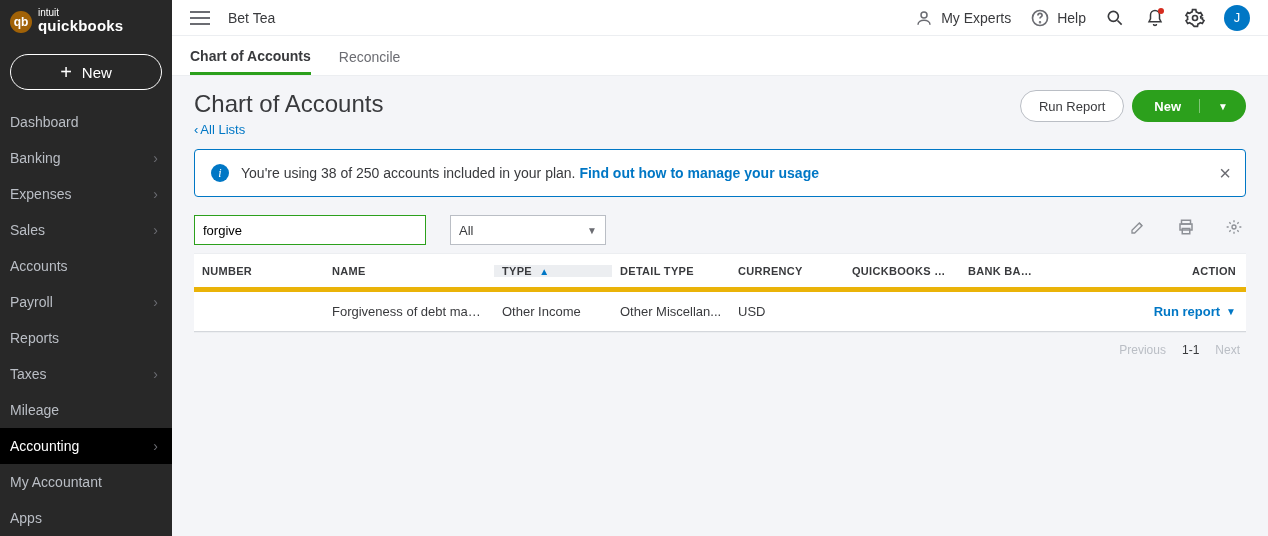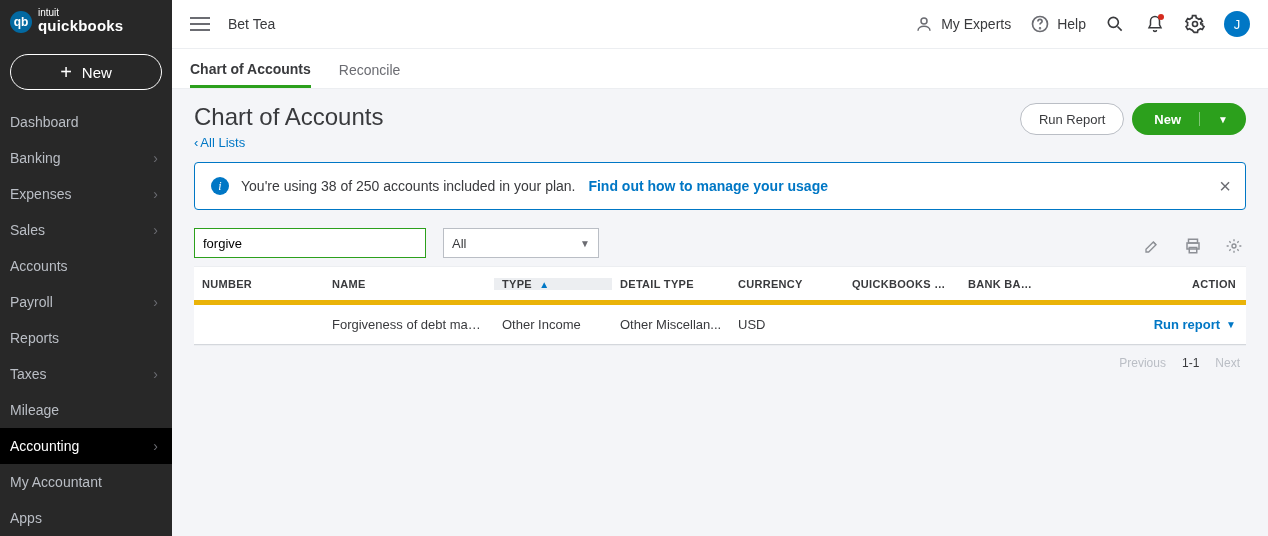--- a/index.html
+++ b/index.html
@@ -2,33 +2,33 @@
 <html><head>
 <meta charset="utf-8">
 <style>
   * { margin: 0; padding: 0; box-sizing: border-box; font-family: -apple-system, BlinkMacSystemFont, "Segoe UI", Helvetica, Arial, sans-serif; }
   body { width: 1268px; height: 536px; overflow: hidden; background: #fff; color: #393a3d; }
   .app { display: flex; width: 100%; height: 100%; }
 
   
   .sidebar { width: 172px; background: #282828; color: #b0b4b8; display: flex; flex-direction: column; flex-shrink: 0; }
   .logo-area { height: 50px; display: flex; align-items: center; padding-left: 10px; gap: 6px; }
-  .logo-mark { width: 22px; height: 22px; background: #0369a1; border-radius: 50%; display:flex; align-items:center; justify-content:center; color:#fff; font-size:12px; font-weight:bold; }
+  .logo-mark { width: 22px; height: 22px; background: #a16207; border-radius: 50%; display:flex; align-items:center; justify-content:center; color:#fff; font-size:12px; font-weight:bold; }
   .logo-text { color: #fff; font-size: 15px; font-weight: 600; letter-spacing: 0.2px; }
   .logo-small { font-size: 10px; color:#fff; line-height:8px; display:block; }
   .new-btn-wrap { padding: 10px 10px 14px; }
   .new-btn { width: 100%; height: 36px; border: 1.5px solid #fff; background: transparent; border-radius: 18px; color:#fff; font-size: 15px; font-weight: 500; display:flex; align-items:center; justify-content:center; gap:10px; cursor:pointer; }
   .new-plus { font-size: 20px; line-height: 0; font-weight:400; }
   .nav-item { height: 36px; display:flex; align-items:center; justify-content:space-between; padding: 0 14px 0 10px; font-size: 14px; color:#babec5; cursor:pointer; }
   .nav-item.active { background:#000; color:#fff; }
   .chev { font-size: 14px; color:#6b6c72; }
 
   
   .main { flex:1; display:flex; flex-direction:column; }
-  .topbar { height:49px; display:flex; align-items:center; padding: 0 18px; gap:18px; border-bottom:1px solid #eceef1; }
+  .topbar { height:36px; display:flex; align-items:center; padding: 0 18px; gap:18px; border-bottom:1px solid #eceef1; }
   .hamburger { width:20px; height:14px; display:flex; flex-direction:column; justify-content:space-between; cursor:pointer; }
   .hamburger span { height:2px; background:#6b6c72; }
   .company { font-size:14px; color:#393a3d; }
   .topbar-spacer { flex:1; }
   .top-item { display:flex; align-items:center; gap:6px; font-size:14px; color:#393a3d; cursor:pointer; }
   .top-icon { width:22px; height:22px; display:flex; align-items:center; justify-content:center; }
   .avatar { width:26px; height:26px; border-radius:50%; background:#0077c5; color:#fff; display:flex; align-items:center; justify-content:center; font-size:13px; }
   .notif-dot { position:relative; }
   .notif-dot::after { content:""; position:absolute; top:1px; right:2px; width:6px; height:6px; background:#d52b1e; border-radius:50%; }
 
@@ -43,24 +43,24 @@
   .page-title { font-size:24px; color:#393a3d; font-weight:400; }
   .crumb { color:#0077c5; font-size:13px; cursor:pointer; display:flex; align-items:center; gap:2px; margin-top:4px;}
   .hdr-actions { display:flex; gap:8px; align-items:center; }
   .btn-outline { border:1px solid #babec5; background:#fff; border-radius:18px; height:32px; padding:0 18px; font-size:13px; color:#393a3d; cursor:pointer; }
   .btn-primary { background:#2ca01c; color:#fff; border:none; border-radius:18px; height:32px; padding:0 18px 0 22px; font-size:13px; font-weight:600; display:flex; align-items:center; gap:18px; cursor:pointer;}
   .btn-primary .divider { width:1px; height:14px; background:rgba(255,255,255,0.4); }
   .btn-primary .caret { font-size:10px; }
 
   .info-banner { background:#fff; border:1px solid #0077c5; border-radius:4px; padding:14px 16px; display:flex; align-items:center; gap:12px; margin: 12px 0 18px; position:relative; font-size:14px; }
   .info-icon-circle { width:18px; height:18px; border-radius:50%; background:#0077c5; color:#fff; font-size:12px; display:flex; align-items:center; justify-content:center; font-style:italic; font-family:Georgia,serif; }
-  .info-banner a { color:#0077c5; font-weight:600; text-decoration:none; cursor:pointer;margin-left:9px; }
+  .info-banner a { color:#0077c5; font-weight:600; text-decoration:none; cursor:pointer; }
   .info-close { position:absolute; right:14px; top:12px; color:#6b6c72; cursor:pointer; font-size:20px; }
 
-  .filters { display:flex; align-items:flex-end; gap:17px; margin-bottom:8px; }
+  .filters { display:flex; align-items:flex-start; gap:24px; margin-bottom:8px; }
   .search-box { width:232px; height:30px; border:1.5px solid #2ca01c; background:#fff; padding:0 8px; font-size:13px; outline:none; }
   .filter-select { width:156px; height:30px; border:1px solid #babec5; background:#fff; padding:0 8px; font-size:13px; display:flex; align-items:center; justify-content:space-between; cursor:pointer; }
   .filter-spacer { flex:1; }
   .small-icon { width:24px; height:24px; display:flex; align-items:center; justify-content:center; color:#8d9096; cursor:pointer; }
 
   .table { background:#fff; border:1px solid #eceef1; border-left:none; border-right:none; }
   .thead, .trow { display:flex; align-items:center; font-size:12px; }
   .thead { height:38px; color:#393a3d; font-weight:700; letter-spacing:0.3px; border-bottom:5px solid #eab308; }
   .trow { height:40px; font-size:13px; color:#393a3d; border-bottom:1px solid #d4d7dc; }
   .th, .td { padding:0 8px; overflow:hidden; white-space:nowrap; text-overflow:ellipsis; }

